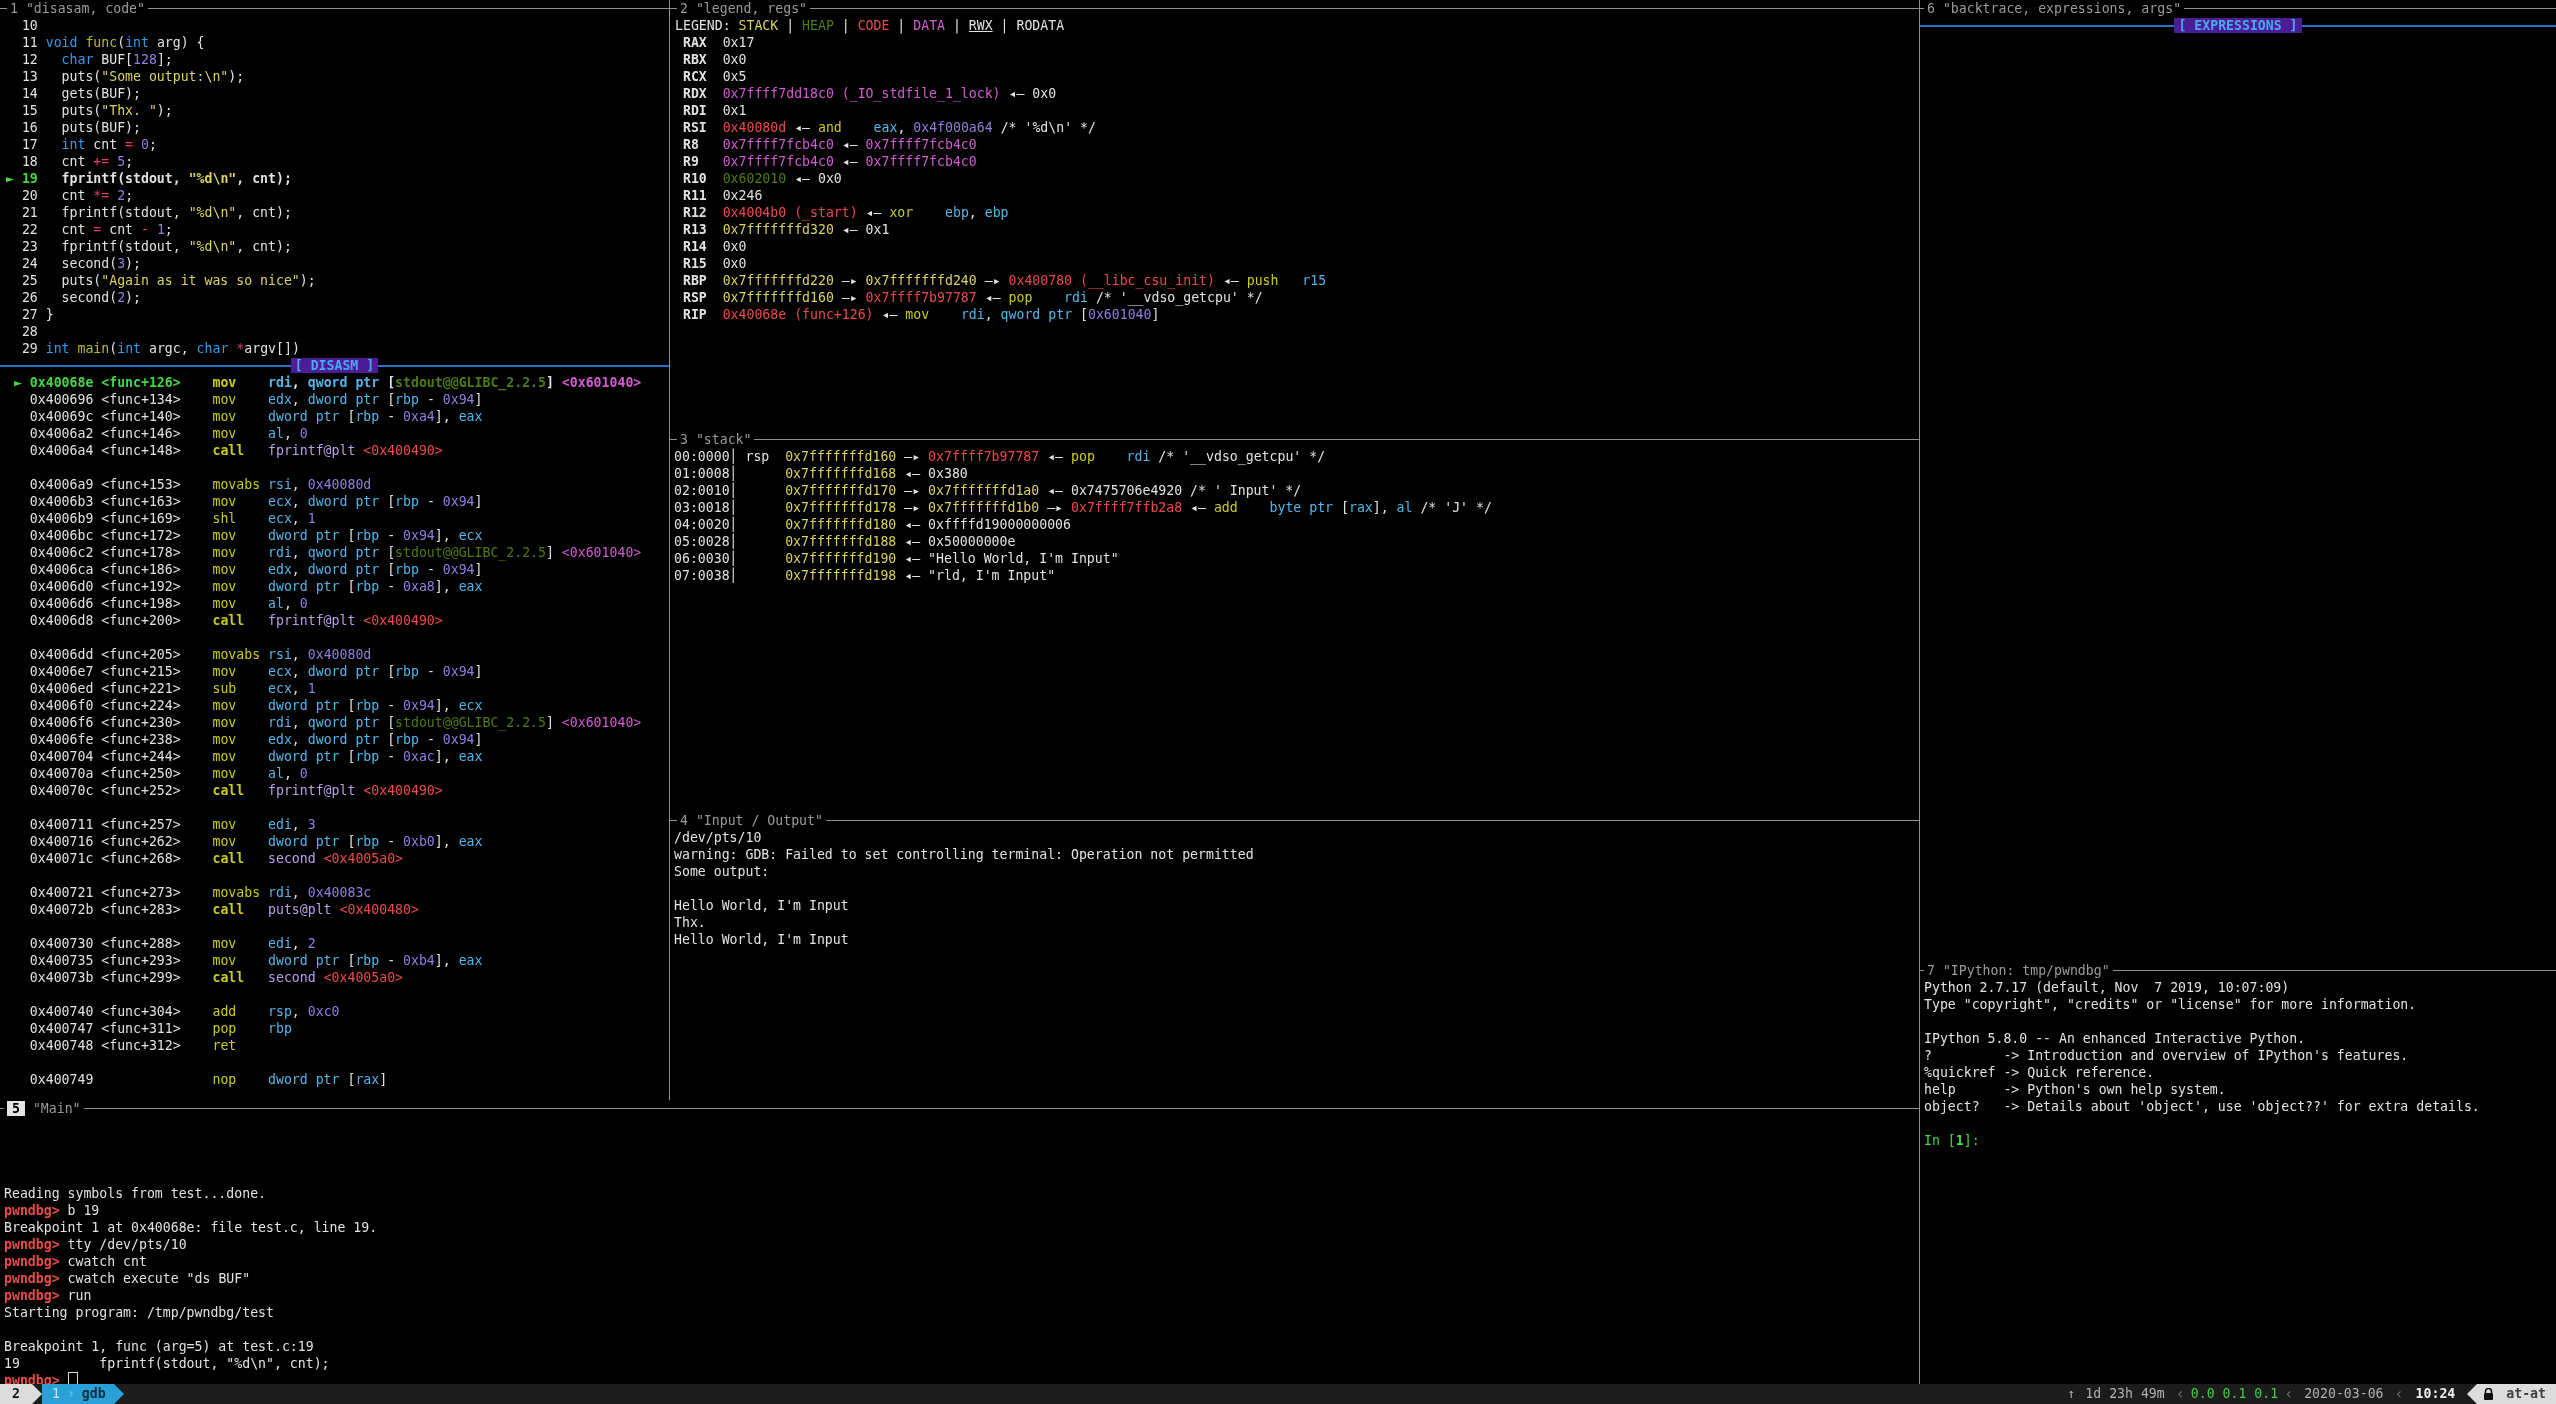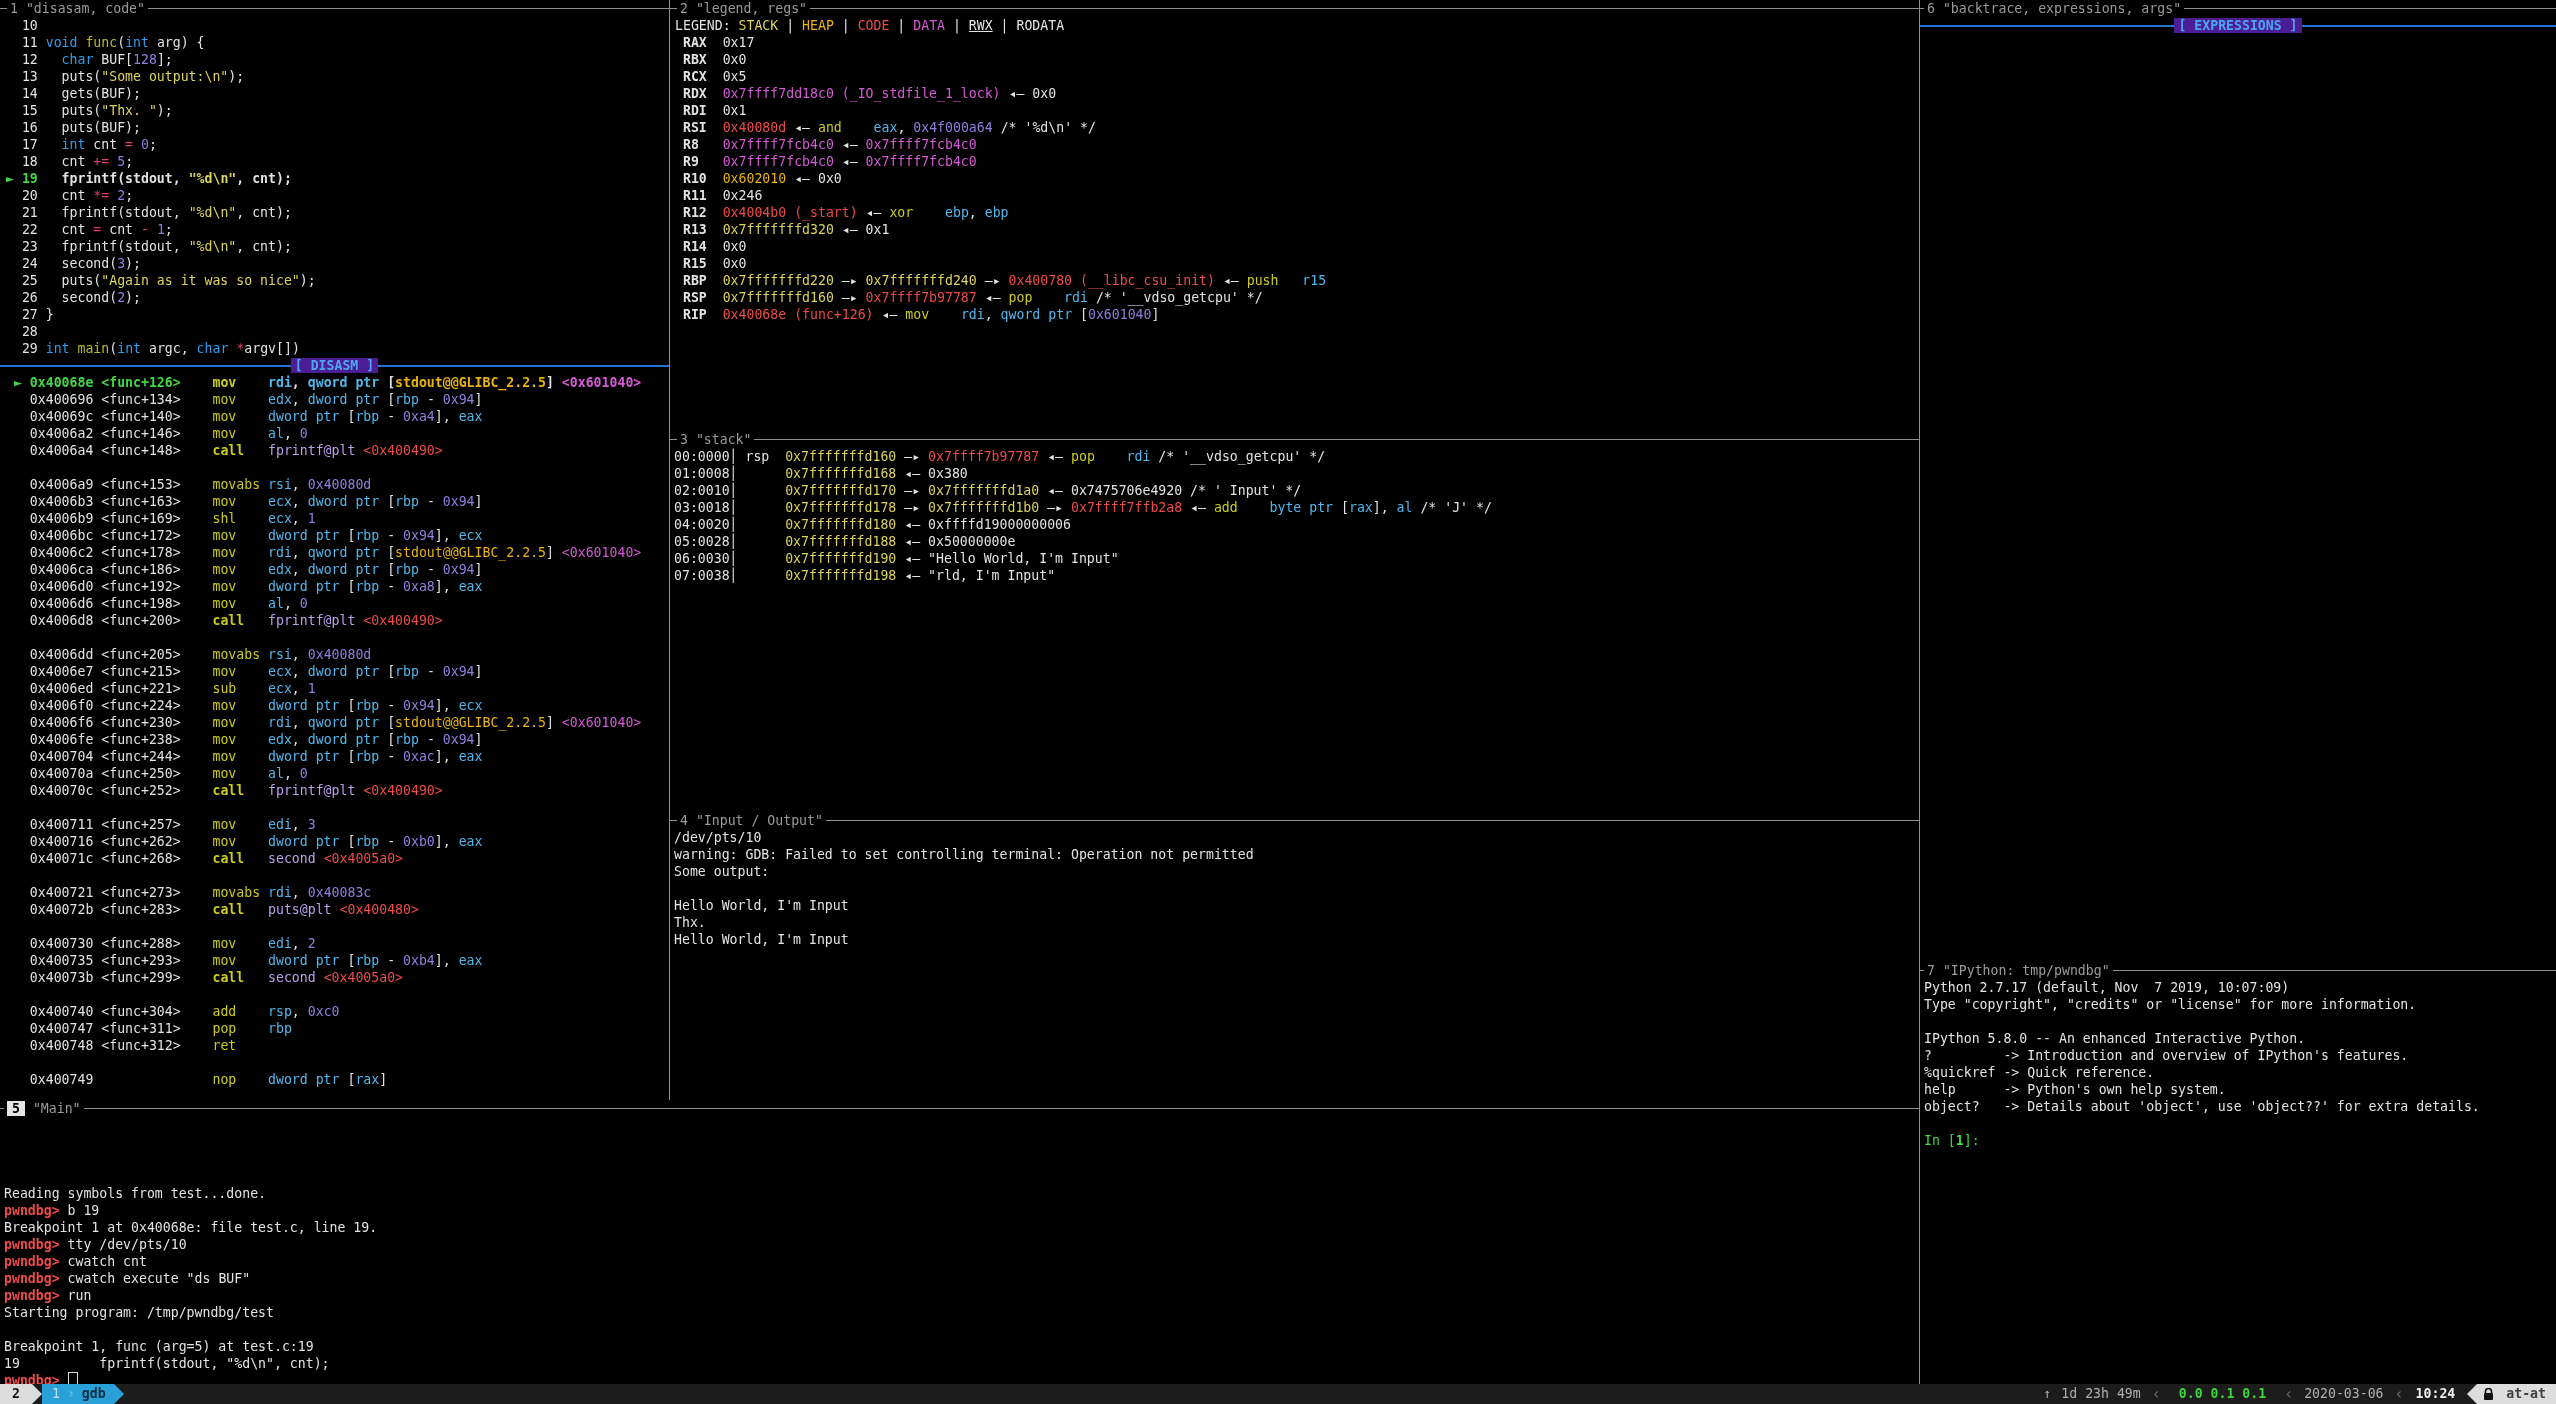--- a/index.html
+++ b/index.html
@@ -12,41 +12,41 @@
   .pnum-inv{background:#e4e4e4;color:#000;font-weight:bold;padding:0 5px;}
   .pbody{white-space:pre;}
   .ln{height:17px;line-height:17px;white-space:pre;}
   .bdivider{position:relative;height:17px;}
   .bdivider::before{content:"";position:absolute;left:0;right:0;top:8px;border-top:2px solid #2a6fd4;}
   .blabel{position:absolute;left:0;right:0;top:0;text-align:center;line-height:17px;}
   .blabel span{background:#4c1d95;color:#4aa8f0;font-weight:bold;padding:0 4px;}
   .vborder{position:absolute;width:1px;background:#8f8f8f;}
   
   .s-d{color:#e2e2e2}.s-grn{color:#43d843}.s-y{color:#ddd35f}
-  .s-r{color:#ec4b4b}.s-m{color:#d55ad5}.s-c{color:#52b7ec}.s-b{color:#eab308}
+  .s-r{color:#ec4b4b}.s-m{color:#d55ad5}.s-c{color:#52b7ec}.s-b{color:#4d7c0f}
   .s-p{color:#917fe0}.s-fn{color:#b8bb26}.s-kw{color:#2f9ceb}.s-op{color:#e63c74}
   .s-mn{color:#cbcb1f}.s-lv{color:#b9a0ec}.s-u{color:#e2e2e2;text-decoration:underline}
   .bo{font-weight:bold}
   .s-cur{display:inline-block;width:8px;height:14px;border:1px solid #dcdcdc;vertical-align:text-bottom;}
   
   #statusbar{position:absolute;left:0;top:1384px;width:2556px;height:20px;background:#1c1c1c;
              display:flex;align-items:center;justify-content:space-between;line-height:20px;}
   .sb-left{display:flex;align-items:center;height:20px;}
   .sb-right{display:flex;align-items:center;height:20px;}
   .sb-session{background:#dcdcdc;color:#111;font-weight:bold;padding:0 12px;height:20px;}
   .arr{width:0;height:0;border-top:10px solid transparent;border-bottom:10px solid transparent;}
   .arr-light{border-left:10px solid #dcdcdc;}
   .sb-win{background:#2aa0d8;height:20px;display:flex;align-items:center;padding:0 8px 0 10px;}
   .sb-win-index{color:#bfe6f5;margin-right:7px;}
   .sb-win-sep{color:#7ccbe8;margin-right:7px;}
   .sb-win-name{color:#0d2f3f;font-weight:bold;}
   .arr-blue{border-left:10px solid #2aa0d8;}
   .sb-dim{color:#b0b0b0;margin:0 5px;}
   .sb-sep{color:#6f6f6f;margin:0 6px;font-size:15px;}
-  .sb-load{color:#3fd23f;font-weight:bold;margin:0 12px;}
+  .sb-load{color:#3fd23f;font-weight:normal;margin:0 0;}
   .sb-time{color:#efefef;font-weight:bold;margin:0 6px;}
   .arr-hostL{width:0;height:0;border-top:10px solid transparent;border-bottom:10px solid transparent;border-right:10px solid #dcdcdc;margin-left:6px;}
   .sb-host{background:#dcdcdc;color:#404040;font-weight:bold;height:20px;display:flex;align-items:center;padding:0 10px 0 6px;gap:12px;}
 </style>
 </head>
 <body>
 
 <div class="screen">
 
   <div class="pane" id="pane1" style="left:0;top:0;width:669px;height:1100px;">

